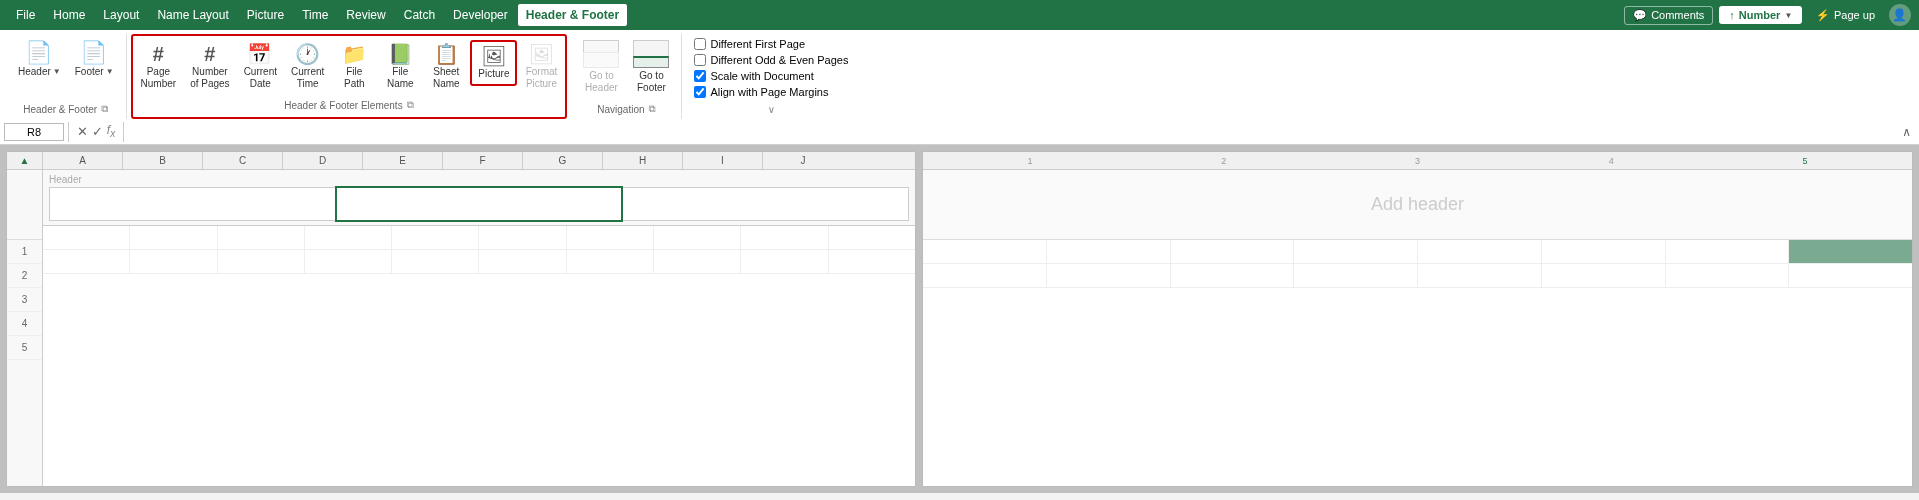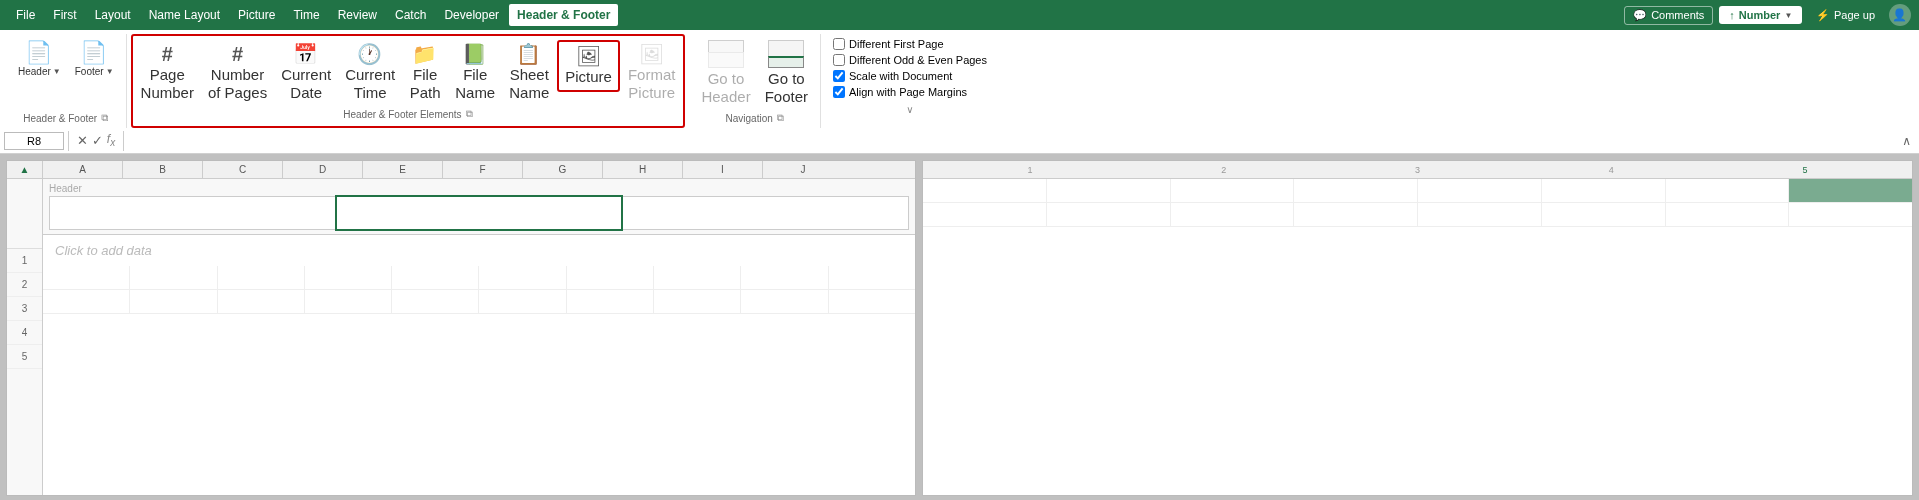--- a/index.html
+++ b/index.html
@@ -94,21 +94,21 @@
       flex-direction: column;
       align-items: center;
       justify-content: flex-start;
       padding: 4px 6px;
       cursor: pointer;
       border-radius: 3px;
       min-width: 44px;
       gap: 2px;
     }
     .rb-btn-label {
-      font-size: 15px;
+      font-size: 10px;
       text-align: center;
       color: #333;
       line-height: 1.2;
       white-space: nowrap;
     }
 
     
     .hf-btn-wrap {
       display: flex;
       flex-direction: column;
@@ -189,21 +189,21 @@
       background: white;
     }
 
     .dropdown-arrow { font-size: 8px; color: #555; }
   </style>
 </head>
 <body>
 
 <div class="menu-bar">
   <span class="menu-bar-item">File</span>
-  <span class="menu-bar-item">First</span>
+  <span class="menu-bar-item">Home</span>
   <span class="menu-bar-item">Layout</span>
   <span class="menu-bar-item">Name Layout</span>
   <span class="menu-bar-item">Picture</span>
   <span class="menu-bar-item">Time</span>
   <span class="menu-bar-item">Review</span>
   <span class="menu-bar-item">Catch</span>
   <span class="menu-bar-item">Developer</span>
   <span class="menu-bar-item active">Header &amp; Footer</span>
   <div class="top-right">
     <button class="comments-btn">
@@ -424,21 +424,20 @@
 
         <div style="background:#f8f8f8; border-bottom:1px solid #ccc; padding:4px 6px;">
           <div style="font-size:10px; color:#aaa; margin-bottom:2px;">Header</div>
           <div style="display:flex; gap:0; height:34px;">
             <div style="flex:1; border:1px solid #ccc; background:white;"></div>
             <div style="flex:1; border:1px solid #217346; border-left:1px solid #217346; background:white; outline: 2px solid #217346; outline-offset:-1px; z-index:1;"></div>
             <div style="flex:1; border:1px solid #ccc; background:white;"></div>
           </div>
         </div>
 
-        <div style="padding: 8px 12px; color:#bbb; font-size:13px; font-style:italic;">Click to add data</div>
 
         <div style="flex:1;">
           <div style="display:flex; height:24px; border-bottom:1px solid #eee;">
             <div style="flex:1; border-right:1px solid #eee;"></div>
             <div style="flex:1; border-right:1px solid #eee;"></div>
             <div style="flex:1; border-right:1px solid #eee;"></div>
             <div style="flex:1; border-right:1px solid #eee;"></div>
             <div style="flex:1; border-right:1px solid #eee;"></div>
             <div style="flex:1; border-right:1px solid #eee;"></div>
             <div style="flex:1; border-right:1px solid #eee;"></div>
@@ -466,20 +465,21 @@
   <div style="background:white; border:1px solid #bbb; display:flex; flex-direction:column; flex:1;">
 
     <div style="display:flex; background:#f0f0f0; height:18px; border-bottom:1px solid #ccc; align-items:center; justify-content:space-around; padding:0 10px;">
       <span style="font-size:9px; color:#999;">1</span>
       <span style="font-size:9px; color:#999;">2</span>
       <span style="font-size:9px; color:#999;">3</span>
       <span style="font-size:9px; color:#999;">4</span>
       <span style="font-size:9px; color:#999; color:#217346;">5</span>
     </div>
 
+    <div style="display:flex; align-items:center; justify-content:center; height:70px; background:#fafafa; border-bottom:1px solid #ddd; color:#ccc; font-size:18px;">Add header</div>
 
     <div style="flex:1; display:flex; flex-direction:column;">
       <div style="display:flex; height:24px; border-bottom:1px solid #eee;">
         <div style="flex:1; border-right:1px solid #eee;"></div>
         <div style="flex:1; border-right:1px solid #eee;"></div>
         <div style="flex:1; border-right:1px solid #eee;"></div>
         <div style="flex:1; border-right:1px solid #eee;"></div>
         <div style="flex:1; border-right:1px solid #eee;"></div>
         <div style="flex:1; border-right:1px solid #eee;"></div>
         <div style="flex:1; border-right:1px solid #eee;"></div>

